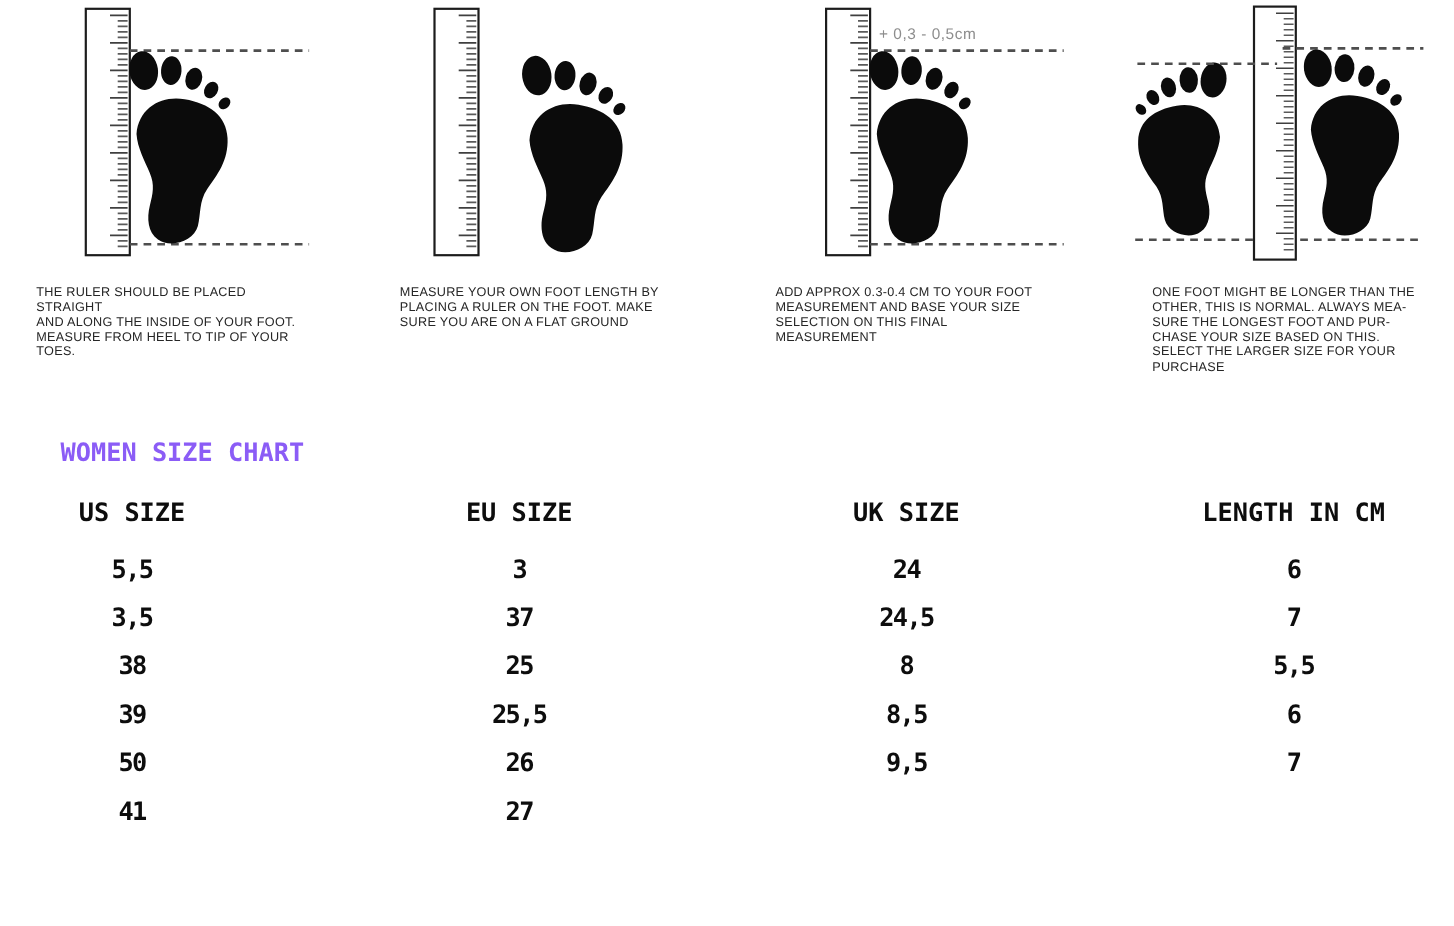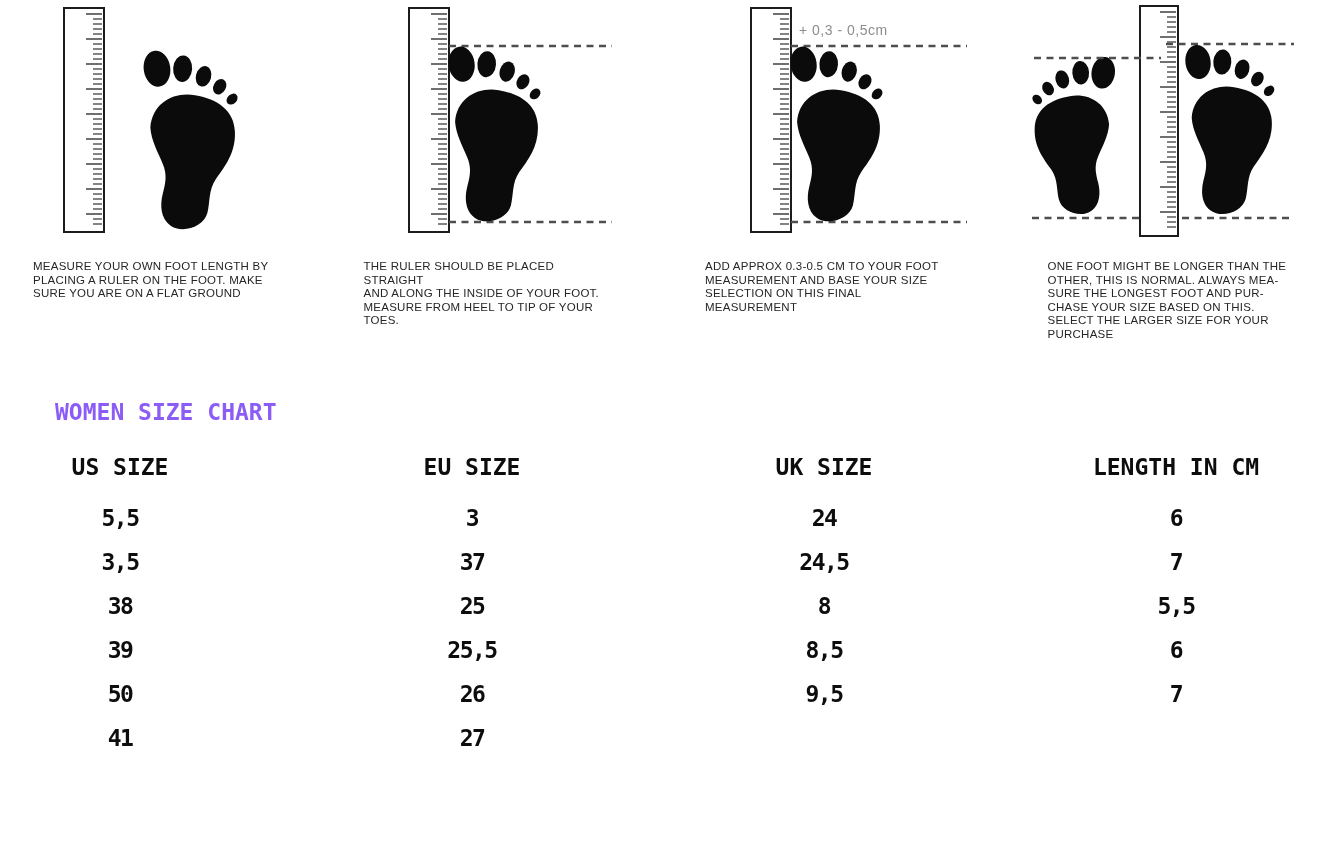--- a/index.html
+++ b/index.html
@@ -37,20 +37,85 @@
   
   .footer{margin-top:22px;display:flex;justify-content:center;align-items:center;gap:12px;}
   .brand-text{font-size:28px;letter-spacing:9px;color:#3e3a39;font-weight:500;}
 </style>
 </head>
 <body>
 
 <div class="page">
 
   <section class="panels">
+
+    <div class="panel p2">
+      <svg class="illu" width="300" height="252" viewBox="0 0 300 252">
+        <g>
+            <rect x="42" y="8" width="40" height="224" fill="#ffffff" stroke="#1c1c1c" stroke-width="2"></rect>
+            <line x1="80" y1="14" x2="64" y2="14" stroke="#3f3f3f" stroke-width="1.5"></line>
+            <line x1="80" y1="19" x2="71" y2="19" stroke="#5a5a5a" stroke-width="1.5"></line>
+            <line x1="80" y1="24" x2="71" y2="24" stroke="#5a5a5a" stroke-width="1.5"></line>
+            <line x1="80" y1="29" x2="71" y2="29" stroke="#5a5a5a" stroke-width="1.5"></line>
+            <line x1="80" y1="34" x2="71" y2="34" stroke="#5a5a5a" stroke-width="1.5"></line>
+            <line x1="80" y1="39" x2="64" y2="39" stroke="#3f3f3f" stroke-width="1.5"></line>
+            <line x1="80" y1="44" x2="71" y2="44" stroke="#5a5a5a" stroke-width="1.5"></line>
+            <line x1="80" y1="49" x2="71" y2="49" stroke="#5a5a5a" stroke-width="1.5"></line>
+            <line x1="80" y1="54" x2="71" y2="54" stroke="#5a5a5a" stroke-width="1.5"></line>
+            <line x1="80" y1="59" x2="71" y2="59" stroke="#5a5a5a" stroke-width="1.5"></line>
+            <line x1="80" y1="64" x2="64" y2="64" stroke="#3f3f3f" stroke-width="1.5"></line>
+            <line x1="80" y1="69" x2="71" y2="69" stroke="#5a5a5a" stroke-width="1.5"></line>
+            <line x1="80" y1="74" x2="71" y2="74" stroke="#5a5a5a" stroke-width="1.5"></line>
+            <line x1="80" y1="79" x2="71" y2="79" stroke="#5a5a5a" stroke-width="1.5"></line>
+            <line x1="80" y1="84" x2="71" y2="84" stroke="#5a5a5a" stroke-width="1.5"></line>
+            <line x1="80" y1="89" x2="64" y2="89" stroke="#3f3f3f" stroke-width="1.5"></line>
+            <line x1="80" y1="94" x2="71" y2="94" stroke="#5a5a5a" stroke-width="1.5"></line>
+            <line x1="80" y1="99" x2="71" y2="99" stroke="#5a5a5a" stroke-width="1.5"></line>
+            <line x1="80" y1="104" x2="71" y2="104" stroke="#5a5a5a" stroke-width="1.5"></line>
+            <line x1="80" y1="109" x2="71" y2="109" stroke="#5a5a5a" stroke-width="1.5"></line>
+            <line x1="80" y1="114" x2="64" y2="114" stroke="#3f3f3f" stroke-width="1.5"></line>
+            <line x1="80" y1="119" x2="71" y2="119" stroke="#5a5a5a" stroke-width="1.5"></line>
+            <line x1="80" y1="124" x2="71" y2="124" stroke="#5a5a5a" stroke-width="1.5"></line>
+            <line x1="80" y1="129" x2="71" y2="129" stroke="#5a5a5a" stroke-width="1.5"></line>
+            <line x1="80" y1="134" x2="71" y2="134" stroke="#5a5a5a" stroke-width="1.5"></line>
+            <line x1="80" y1="139" x2="64" y2="139" stroke="#3f3f3f" stroke-width="1.5"></line>
+            <line x1="80" y1="144" x2="71" y2="144" stroke="#5a5a5a" stroke-width="1.5"></line>
+            <line x1="80" y1="149" x2="71" y2="149" stroke="#5a5a5a" stroke-width="1.5"></line>
+            <line x1="80" y1="154" x2="71" y2="154" stroke="#5a5a5a" stroke-width="1.5"></line>
+            <line x1="80" y1="159" x2="71" y2="159" stroke="#5a5a5a" stroke-width="1.5"></line>
+            <line x1="80" y1="164" x2="64" y2="164" stroke="#3f3f3f" stroke-width="1.5"></line>
+            <line x1="80" y1="169" x2="71" y2="169" stroke="#5a5a5a" stroke-width="1.5"></line>
+            <line x1="80" y1="174" x2="71" y2="174" stroke="#5a5a5a" stroke-width="1.5"></line>
+            <line x1="80" y1="179" x2="71" y2="179" stroke="#5a5a5a" stroke-width="1.5"></line>
+            <line x1="80" y1="184" x2="71" y2="184" stroke="#5a5a5a" stroke-width="1.5"></line>
+            <line x1="80" y1="189" x2="64" y2="189" stroke="#3f3f3f" stroke-width="1.5"></line>
+            <line x1="80" y1="194" x2="71" y2="194" stroke="#5a5a5a" stroke-width="1.5"></line>
+            <line x1="80" y1="199" x2="71" y2="199" stroke="#5a5a5a" stroke-width="1.5"></line>
+            <line x1="80" y1="204" x2="71" y2="204" stroke="#5a5a5a" stroke-width="1.5"></line>
+            <line x1="80" y1="209" x2="71" y2="209" stroke="#5a5a5a" stroke-width="1.5"></line>
+            <line x1="80" y1="214" x2="64" y2="214" stroke="#3f3f3f" stroke-width="1.5"></line>
+            <line x1="80" y1="219" x2="71" y2="219" stroke="#5a5a5a" stroke-width="1.5"></line>
+            <line x1="80" y1="224" x2="71" y2="224" stroke="#5a5a5a" stroke-width="1.5"></line>
+          </g>
+        <line class="dash" x1="82" y1="46" x2="245" y2="46"></line>
+        <line class="dash" x1="82" y1="222" x2="245" y2="222"></line>
+        <g transform="translate(76,40) scale(0.93)" class="foot-fill">
+            <path d="M13,88 C15,62 38,50 60,54 C84,58 101,70 102,92 C103,114 92,128 82,142 C74,154 76,166 73,178 C69,193 46,200 34,191 C24,184 23,170 26,158 C29,146 31,138 26,126 C21,114 14,102 13,88 Z"></path>
+            <ellipse cx="20" cy="26" rx="14" ry="19" transform="rotate(-8 20 26)"></ellipse>
+            <ellipse cx="47" cy="26" rx="10" ry="14" transform="rotate(4 47 26)"></ellipse>
+            <ellipse cx="69" cy="34" rx="8" ry="11" transform="rotate(16 69 34)"></ellipse>
+            <ellipse cx="86" cy="45" rx="6.5" ry="8.5" transform="rotate(30 86 45)"></ellipse>
+            <ellipse cx="99" cy="58" rx="5" ry="6.5" transform="rotate(45 99 58)"></ellipse>
+          </g>
+      </svg>
+      <p class="caption">THE RULER SHOULD BE PLACED STRAIGHT
+AND ALONG THE INSIDE OF YOUR FOOT.
+MEASURE FROM HEEL TO TIP OF YOUR
+TOES.</p>
+    </div>
 
     <div class="panel p1">
       <svg class="illu" width="300" height="252" viewBox="0 0 300 252">
         <g>
             <rect x="38" y="8" width="40" height="224" fill="#ffffff" stroke="#1c1c1c" stroke-width="2"></rect>
             <line x1="76" y1="14" x2="60" y2="14" stroke="#3f3f3f" stroke-width="1.5"></line>
             <line x1="76" y1="19" x2="67" y2="19" stroke="#5a5a5a" stroke-width="1.5"></line>
             <line x1="76" y1="24" x2="67" y2="24" stroke="#5a5a5a" stroke-width="1.5"></line>
             <line x1="76" y1="29" x2="67" y2="29" stroke="#5a5a5a" stroke-width="1.5"></line>
             <line x1="76" y1="34" x2="67" y2="34" stroke="#5a5a5a" stroke-width="1.5"></line>
@@ -100,85 +165,20 @@
             <ellipse cx="69" cy="34" rx="8" ry="11" transform="rotate(16 69 34)"></ellipse>
             <ellipse cx="86" cy="45" rx="6.5" ry="8.5" transform="rotate(30 86 45)"></ellipse>
             <ellipse cx="99" cy="58" rx="5" ry="6.5" transform="rotate(45 99 58)"></ellipse>
           </g>
       </svg>
       <p class="caption">MEASURE YOUR OWN FOOT LENGTH BY
 PLACING A RULER ON THE FOOT. MAKE
 SURE YOU ARE ON A FLAT GROUND</p>
     </div>
 
-    <div class="panel p2">
-      <svg class="illu" width="300" height="252" viewBox="0 0 300 252">
-        <g>
-            <rect x="42" y="8" width="40" height="224" fill="#ffffff" stroke="#1c1c1c" stroke-width="2"></rect>
-            <line x1="80" y1="14" x2="64" y2="14" stroke="#3f3f3f" stroke-width="1.5"></line>
-            <line x1="80" y1="19" x2="71" y2="19" stroke="#5a5a5a" stroke-width="1.5"></line>
-            <line x1="80" y1="24" x2="71" y2="24" stroke="#5a5a5a" stroke-width="1.5"></line>
-            <line x1="80" y1="29" x2="71" y2="29" stroke="#5a5a5a" stroke-width="1.5"></line>
-            <line x1="80" y1="34" x2="71" y2="34" stroke="#5a5a5a" stroke-width="1.5"></line>
-            <line x1="80" y1="39" x2="64" y2="39" stroke="#3f3f3f" stroke-width="1.5"></line>
-            <line x1="80" y1="44" x2="71" y2="44" stroke="#5a5a5a" stroke-width="1.5"></line>
-            <line x1="80" y1="49" x2="71" y2="49" stroke="#5a5a5a" stroke-width="1.5"></line>
-            <line x1="80" y1="54" x2="71" y2="54" stroke="#5a5a5a" stroke-width="1.5"></line>
-            <line x1="80" y1="59" x2="71" y2="59" stroke="#5a5a5a" stroke-width="1.5"></line>
-            <line x1="80" y1="64" x2="64" y2="64" stroke="#3f3f3f" stroke-width="1.5"></line>
-            <line x1="80" y1="69" x2="71" y2="69" stroke="#5a5a5a" stroke-width="1.5"></line>
-            <line x1="80" y1="74" x2="71" y2="74" stroke="#5a5a5a" stroke-width="1.5"></line>
-            <line x1="80" y1="79" x2="71" y2="79" stroke="#5a5a5a" stroke-width="1.5"></line>
-            <line x1="80" y1="84" x2="71" y2="84" stroke="#5a5a5a" stroke-width="1.5"></line>
-            <line x1="80" y1="89" x2="64" y2="89" stroke="#3f3f3f" stroke-width="1.5"></line>
-            <line x1="80" y1="94" x2="71" y2="94" stroke="#5a5a5a" stroke-width="1.5"></line>
-            <line x1="80" y1="99" x2="71" y2="99" stroke="#5a5a5a" stroke-width="1.5"></line>
-            <line x1="80" y1="104" x2="71" y2="104" stroke="#5a5a5a" stroke-width="1.5"></line>
-            <line x1="80" y1="109" x2="71" y2="109" stroke="#5a5a5a" stroke-width="1.5"></line>
-            <line x1="80" y1="114" x2="64" y2="114" stroke="#3f3f3f" stroke-width="1.5"></line>
-            <line x1="80" y1="119" x2="71" y2="119" stroke="#5a5a5a" stroke-width="1.5"></line>
-            <line x1="80" y1="124" x2="71" y2="124" stroke="#5a5a5a" stroke-width="1.5"></line>
-            <line x1="80" y1="129" x2="71" y2="129" stroke="#5a5a5a" stroke-width="1.5"></line>
-            <line x1="80" y1="134" x2="71" y2="134" stroke="#5a5a5a" stroke-width="1.5"></line>
-            <line x1="80" y1="139" x2="64" y2="139" stroke="#3f3f3f" stroke-width="1.5"></line>
-            <line x1="80" y1="144" x2="71" y2="144" stroke="#5a5a5a" stroke-width="1.5"></line>
-            <line x1="80" y1="149" x2="71" y2="149" stroke="#5a5a5a" stroke-width="1.5"></line>
-            <line x1="80" y1="154" x2="71" y2="154" stroke="#5a5a5a" stroke-width="1.5"></line>
-            <line x1="80" y1="159" x2="71" y2="159" stroke="#5a5a5a" stroke-width="1.5"></line>
-            <line x1="80" y1="164" x2="64" y2="164" stroke="#3f3f3f" stroke-width="1.5"></line>
-            <line x1="80" y1="169" x2="71" y2="169" stroke="#5a5a5a" stroke-width="1.5"></line>
-            <line x1="80" y1="174" x2="71" y2="174" stroke="#5a5a5a" stroke-width="1.5"></line>
-            <line x1="80" y1="179" x2="71" y2="179" stroke="#5a5a5a" stroke-width="1.5"></line>
-            <line x1="80" y1="184" x2="71" y2="184" stroke="#5a5a5a" stroke-width="1.5"></line>
-            <line x1="80" y1="189" x2="64" y2="189" stroke="#3f3f3f" stroke-width="1.5"></line>
-            <line x1="80" y1="194" x2="71" y2="194" stroke="#5a5a5a" stroke-width="1.5"></line>
-            <line x1="80" y1="199" x2="71" y2="199" stroke="#5a5a5a" stroke-width="1.5"></line>
-            <line x1="80" y1="204" x2="71" y2="204" stroke="#5a5a5a" stroke-width="1.5"></line>
-            <line x1="80" y1="209" x2="71" y2="209" stroke="#5a5a5a" stroke-width="1.5"></line>
-            <line x1="80" y1="214" x2="64" y2="214" stroke="#3f3f3f" stroke-width="1.5"></line>
-            <line x1="80" y1="219" x2="71" y2="219" stroke="#5a5a5a" stroke-width="1.5"></line>
-            <line x1="80" y1="224" x2="71" y2="224" stroke="#5a5a5a" stroke-width="1.5"></line>
-          </g>
-        <line class="dash" x1="82" y1="46" x2="245" y2="46"></line>
-        <line class="dash" x1="82" y1="222" x2="245" y2="222"></line>
-        <g transform="translate(76,40) scale(0.93)" class="foot-fill">
-            <path d="M13,88 C15,62 38,50 60,54 C84,58 101,70 102,92 C103,114 92,128 82,142 C74,154 76,166 73,178 C69,193 46,200 34,191 C24,184 23,170 26,158 C29,146 31,138 26,126 C21,114 14,102 13,88 Z"></path>
-            <ellipse cx="20" cy="26" rx="14" ry="19" transform="rotate(-8 20 26)"></ellipse>
-            <ellipse cx="47" cy="26" rx="10" ry="14" transform="rotate(4 47 26)"></ellipse>
-            <ellipse cx="69" cy="34" rx="8" ry="11" transform="rotate(16 69 34)"></ellipse>
-            <ellipse cx="86" cy="45" rx="6.5" ry="8.5" transform="rotate(30 86 45)"></ellipse>
-            <ellipse cx="99" cy="58" rx="5" ry="6.5" transform="rotate(45 99 58)"></ellipse>
-          </g>
-      </svg>
-      <p class="caption">THE RULER SHOULD BE PLACED STRAIGHT
-AND ALONG THE INSIDE OF YOUR FOOT.
-MEASURE FROM HEEL TO TIP OF YOUR
-TOES.</p>
-    </div>
-
     <div class="panel p3">
       <svg class="illu" width="300" height="252" viewBox="0 0 300 252">
         <g>
             <rect x="42" y="8" width="40" height="224" fill="#ffffff" stroke="#1c1c1c" stroke-width="2"></rect>
             <line x1="80" y1="14" x2="64" y2="14" stroke="#3f3f3f" stroke-width="1.5"></line>
             <line x1="80" y1="19" x2="71" y2="19" stroke="#5a5a5a" stroke-width="1.5"></line>
             <line x1="80" y1="24" x2="71" y2="24" stroke="#5a5a5a" stroke-width="1.5"></line>
             <line x1="80" y1="29" x2="71" y2="29" stroke="#5a5a5a" stroke-width="1.5"></line>
             <line x1="80" y1="34" x2="71" y2="34" stroke="#5a5a5a" stroke-width="1.5"></line>
             <line x1="80" y1="39" x2="64" y2="39" stroke="#3f3f3f" stroke-width="1.5"></line>
@@ -225,21 +225,21 @@
         <line class="dash" x1="82" y1="222" x2="258" y2="222"></line>
         <g transform="translate(76,40) scale(0.93)" class="foot-fill">
             <path d="M13,88 C15,62 38,50 60,54 C84,58 101,70 102,92 C103,114 92,128 82,142 C74,154 76,166 73,178 C69,193 46,200 34,191 C24,184 23,170 26,158 C29,146 31,138 26,126 C21,114 14,102 13,88 Z"></path>
             <ellipse cx="20" cy="26" rx="14" ry="19" transform="rotate(-8 20 26)"></ellipse>
             <ellipse cx="47" cy="26" rx="10" ry="14" transform="rotate(4 47 26)"></ellipse>
             <ellipse cx="69" cy="34" rx="8" ry="11" transform="rotate(16 69 34)"></ellipse>
             <ellipse cx="86" cy="45" rx="6.5" ry="8.5" transform="rotate(30 86 45)"></ellipse>
             <ellipse cx="99" cy="58" rx="5" ry="6.5" transform="rotate(45 99 58)"></ellipse>
           </g>
       </svg>
-      <p class="caption">ADD APPROX 0.3-0.5 CM TO YOUR FOOT
+      <p class="caption">ADD APPROX 0.3-0.4 CM TO YOUR FOOT
 MEASUREMENT AND BASE YOUR SIZE
 SELECTION ON THIS FINAL MEASUREMENT</p>
     </div>
 
     <div class="panel p4">
       <svg class="illu" width="300" height="252" viewBox="0 0 300 252">
         <line class="dash" x1="4" y1="218" x2="266" y2="218"></line>
         <g transform="translate(0,51) scale(0.836)">
           <g transform="translate(110,0) scale(-1,1)" class="foot-fill">
               <path d="M13,88 C15,62 38,50 60,54 C84,58 101,70 102,92 C103,114 92,128 82,142 C74,154 76,166 73,178 C69,193 46,200 34,191 C24,184 23,170 26,158 C29,146 31,138 26,126 C21,114 14,102 13,88 Z"></path>

